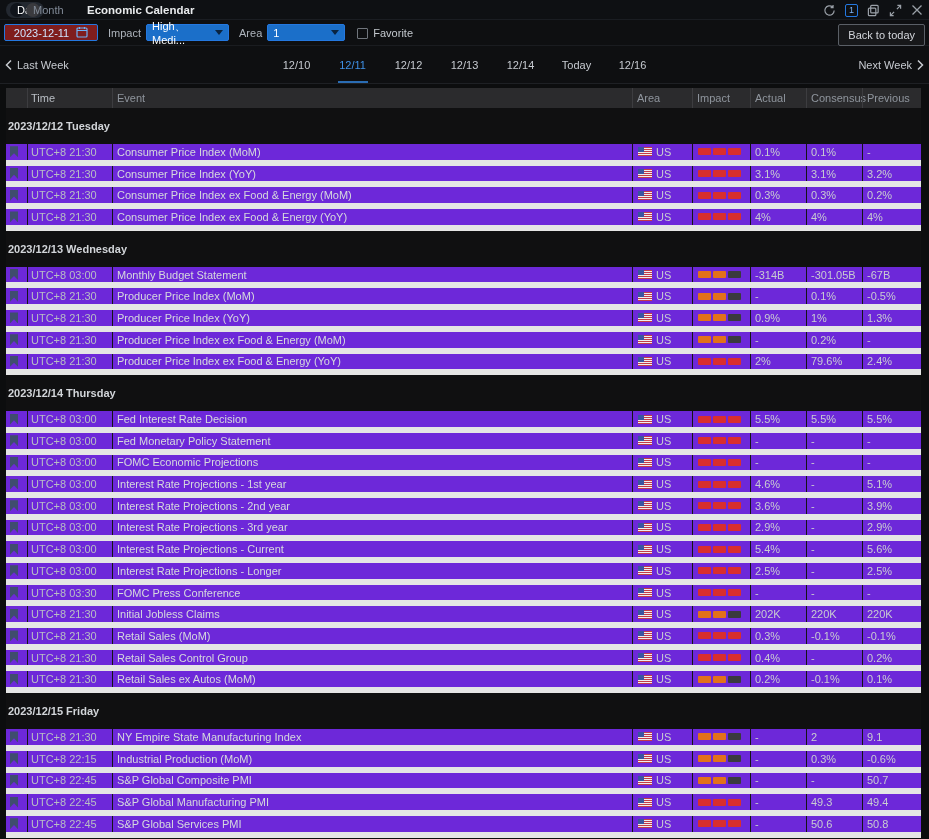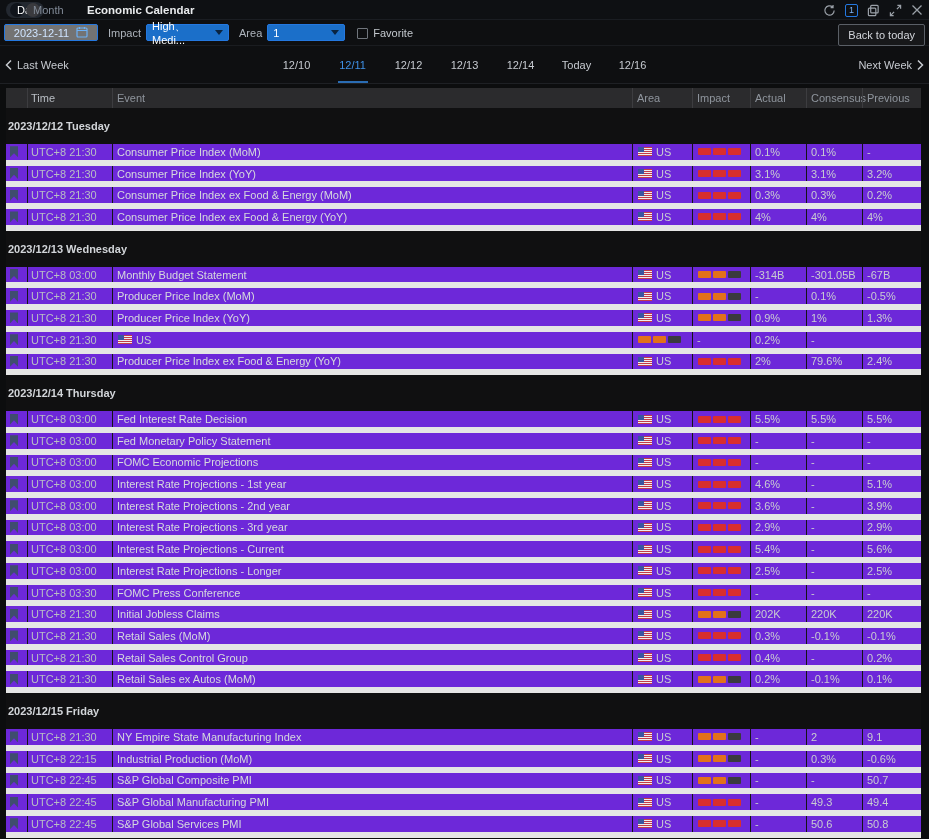--- a/index.html
+++ b/index.html
@@ -37,21 +37,21 @@
   .panel-badge{
     width:13px; height:13px; border:1px solid var(--accent-border); border-radius:2px;
     color:#7fb4f2; font-size:9px; display:flex; align-items:center; justify-content:center;
   }
   
   .filterbar{
     height:26px; display:flex; align-items:center; gap:0;
     background:#0e0f11; border-bottom:1px solid #1a1c20; padding:0 4px; position:relative;
   }
   .date-input{
-    width:94px; height:17px; border:1px solid var(--accent-border); background:#737373;
+    width:94px; height:17px; border:1px solid var(--accent-border); background:#7f1d1d;
     color:#cfe4ff; display:flex; align-items:center; justify-content:center; gap:7px;
     border-radius:2px; cursor:pointer;
   }
   .flabel{ color:#aeb4bc; margin-left:10px; margin-right:5px; }
   .fselect{
     height:17px; background:var(--accent); border:1px solid var(--accent-border); border-radius:2px;
     color:#fff; display:flex; align-items:center; justify-content:space-between;
     padding:0 5px; cursor:pointer;
   }
   .fselect .tri{ width:0; height:0; border-left:4px solid transparent; border-right:4px solid transparent;
@@ -385,20 +385,21 @@
     </div>
     <div class="cell c-actual">0.9%</div>
     <div class="cell c-consensus">1%</div>
     <div class="cell c-previous">1.3%</div>
   </div>
           <div class="grid row">
     <div class="cell c-pin">
       <span class="bookmark"></span>
     </div>
     <div class="cell c-time">UTC+8 21:30</div>
+    <div class="cell c-event">Producer Price Index ex Food &amp; Energy (MoM)</div>
     <div class="cell c-area">
       <span class="flag">
                 <span class="canton"></span>
               </span>
       <span class="area-text">US</span>
     </div>
     <div class="cell c-impact impact-medium">
       <span class="seg"></span>
       <span class="seg"></span>
       <span class="seg"></span>

